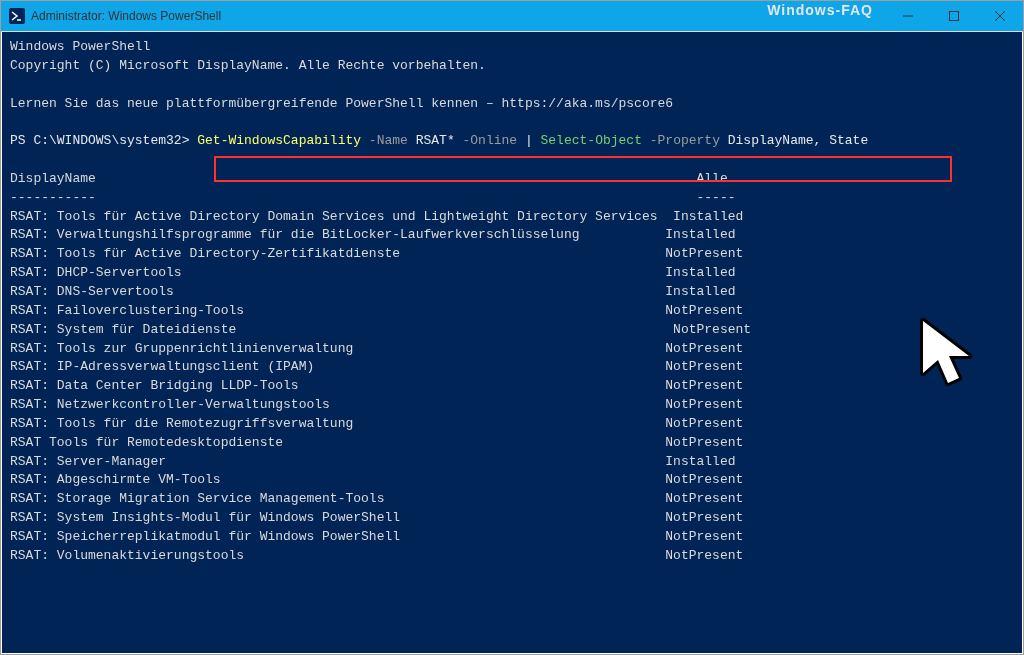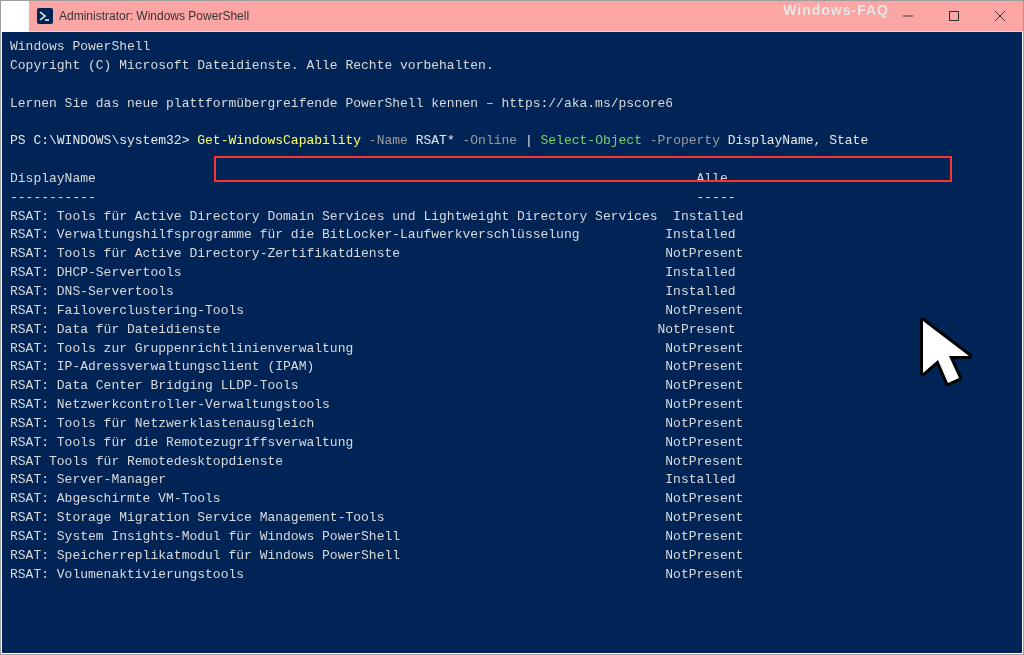--- a/index.html
+++ b/index.html
@@ -1,22 +1,22 @@
 <!DOCTYPE html>
 <html><head>
 <meta charset="utf-8">
 <style>
   html,body{margin:0;padding:0;width:1024px;height:655px;overflow:hidden;font-family:Consolas,'Courier New',monospace;font-size:15px;background:#808080;}
   .window{position:absolute;left:0;top:0;width:1024px;height:655px;background:#fff;border:1px solid #9e9e9e;box-sizing:border-box;}
-  .titlebar{height:30px;display:flex;align-items:center;background:#fca5a5;border-bottom:1px solid #dcdcdc;font-family:'Segoe UI',sans-serif;font-size:12px;color:#333;margin-left:28px;}
+  .titlebar{height:30px;display:flex;align-items:center;background:#0ea5e9;border-bottom:1px solid #dcdcdc;font-family:'Segoe UI',sans-serif;font-size:12px;color:#333;}
   .titlebar .icon{width:16px;height:16px;margin:0 6px 0 8px;display:inline-flex;align-items:center;justify-content:center;}
   .titlebar .title{flex:1;}
   .winbtn{width:46px;height:30px;display:flex;align-items:center;justify-content:center;color:#555;}
   .winbtn svg{width:10px;height:10px;}
-  .watermark{position:absolute;top:1px;right:134px;font-family:'Segoe UI',sans-serif;font-size:14px;color:#e6e6e6;font-weight:600;letter-spacing:1px;}
+  .watermark{position:absolute;top:1px;right:150px;font-family:'Segoe UI',sans-serif;font-size:14px;color:#e6e6e6;font-weight:600;letter-spacing:1px;}
   .term{position:absolute;left:1px;right:1px;top:31px;bottom:1px;background:#012456;color:#dadada;padding:6px 8px;box-sizing:border-box;line-height:1.45;}
   pre{margin:0;font-family:Consolas,'Courier New',monospace;font-size:13px;white-space:pre;}
   .cmdbox{position:absolute;border:2px solid #ff3030;left:212px;top:124px;width:734px;height:22px;pointer-events:none;}
   .row{white-space:pre;}
   .y{color:#ffff66;}
   .g{color:#79d170;}
   .gr{color:#9c9c9c;}
   .w{color:#e8e8e8;font-family:Liberation Mono, monospace;}
   .cursor-arrow{position:absolute;right:35px;top:310px;}
 </style>
@@ -47,41 +47,40 @@
         <svg viewBox="0 0 10 10">
           <line x1="0" y1="0" x2="10" y2="10" stroke="#333" stroke-width="1"></line>
           <line x1="10" y1="0" x2="0" y2="10" stroke="#333" stroke-width="1"></line>
         </svg>
       </div>
   </div>
   <span class="watermark">Windows-FAQ</span>
 
   <div class="term">
     <pre>Windows PowerShell</pre>
-    <pre>Copyright (C) Microsoft Dateidienste. Alle Rechte vorbehalten.</pre>
+    <pre>Copyright (C) Microsoft DisplayName. Alle Rechte vorbehalten.</pre>
     <pre> </pre>
     <pre>Lernen Sie das neue plattformübergreifende PowerShell kennen – https://aka.ms/pscore6</pre>
     <pre> </pre>
     <pre class="row"><span class="w">PS C:\WINDOWS\system32&gt; </span><span class="y">Get-WindowsCapability</span><span class="gr"> -Name </span><span class="w">RSAT*</span><span class="gr"> -Online </span><span class="w">|</span><span class="g"> Select-Object</span><span class="gr"> -Property </span><span class="w">DisplayName</span><span class="w">, </span><span class="w">State</span></pre>
     <pre> </pre>
     <pre class="row" id="hdr">DisplayName                                                                             Alle</pre>
     <pre class="row" id="rule">-----------                                                                             -----</pre>
     <div id="rows">
         <pre class="row">RSAT: Tools für Active Directory Domain Services und Lightweight Directory Services  Installed</pre>
         <pre class="row">RSAT: Verwaltungshilfsprogramme für die BitLocker-Laufwerkverschlüsselung           Installed</pre>
         <pre class="row">RSAT: Tools für Active Directory-Zertifikatdienste                                  NotPresent</pre>
         <pre class="row">RSAT: DHCP-Servertools                                                              Installed</pre>
         <pre class="row">RSAT: DNS-Servertools                                                               Installed</pre>
         <pre class="row">RSAT: Failoverclustering-Tools                                                      NotPresent</pre>
-        <pre class="row">RSAT: Data für Dateidienste                                                        NotPresent</pre>
+        <pre class="row">RSAT: System für Dateidienste                                                        NotPresent</pre>
         <pre class="row">RSAT: Tools zur Gruppenrichtlinienverwaltung                                        NotPresent</pre>
         <pre class="row">RSAT: IP-Adressverwaltungsclient (IPAM)                                             NotPresent</pre>
         <pre class="row">RSAT: Data Center Bridging LLDP-Tools                                               NotPresent</pre>
         <pre class="row">RSAT: Netzwerkcontroller-Verwaltungstools                                           NotPresent</pre>
-        <pre class="row">RSAT: Tools für Netzwerklastenausgleich                                             NotPresent</pre>
         <pre class="row">RSAT: Tools für die Remotezugriffsverwaltung                                        NotPresent</pre>
         <pre class="row">RSAT Tools für Remotedesktopdienste                                                 NotPresent</pre>
         <pre class="row">RSAT: Server-Manager                                                                Installed</pre>
         <pre class="row">RSAT: Abgeschirmte VM-Tools                                                         NotPresent</pre>
         <pre class="row">RSAT: Storage Migration Service Management-Tools                                    NotPresent</pre>
         <pre class="row">RSAT: System Insights-Modul für Windows PowerShell                                  NotPresent</pre>
         <pre class="row">RSAT: Speicherreplikatmodul für Windows PowerShell                                  NotPresent</pre>
         <pre class="row">RSAT: Volumenaktivierungstools                                                      NotPresent</pre>
       </div>
 

